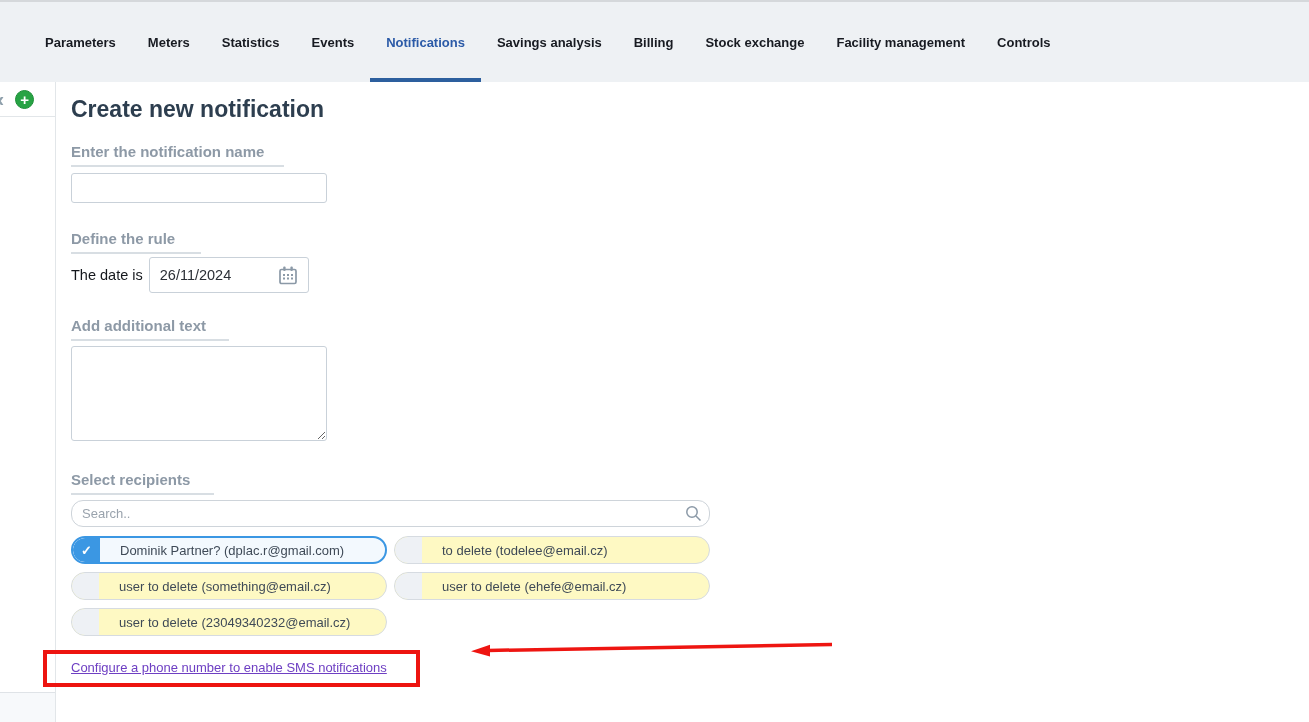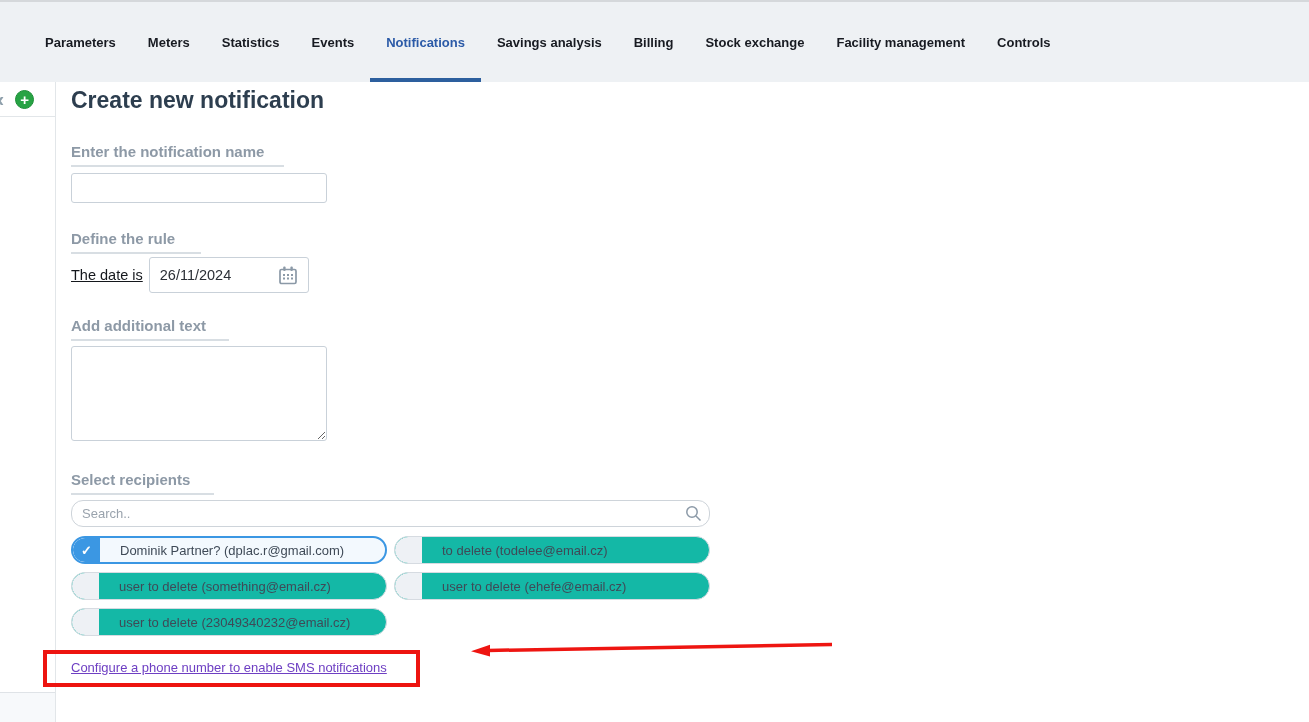--- a/index.html
+++ b/index.html
@@ -44,21 +44,21 @@
   }
   .sidebar-foot {
     position:absolute; left:0; bottom:0; width:100%; height:30px;
     background:#f7f9fb; border-top:1px solid #dfe3e7;
   }
 
   
   .main { position:absolute; left:56px; top:82px; width:1253px; height:640px; background:#fff; }
 
   .page-title {
-    position:absolute; left:15px; top:5px;
+    position:absolute; left:15px; top:14px;
     font-size:23px; font-weight:700; color:#2d3e4f;
   }
   .sec-label {
     position:absolute; display:inline-block;
     font-size:15px; font-weight:700; color:#8d99a6;
     padding-bottom:5px; border-bottom:2px solid #d8dee3;
   }
   .lbl-name  { left:15px; top:61px;  width:213px; }
   .lbl-rule  { left:15px; top:148px; width:130px; }
   .lbl-text  { left:15px; top:235px; width:158px; }
@@ -67,21 +67,21 @@
   .name-input {
     position:absolute; left:15px; top:91px; width:256px; height:30px;
     border:1px solid #c9d1d9; border-radius:3px; background:#fff;
     font-size:14px; padding:0 8px; color:#2b2f36; outline:none;
   }
 
   .date-row {
     position:absolute; left:15px; top:175px; height:36px;
     display:flex; align-items:center;
   }
-  .date-prefix { font-size:14.5px; color:#14171c; margin-right:6px;text-decoration:underline; }
+  .date-prefix { font-size:14.5px; color:#14171c; margin-right:6px; }
   .date-input {
     width:160px; height:36px; border:1px solid #c9d1d9; border-radius:3px;
     display:flex; align-items:center; padding:0 10px; background:#fff; cursor:text;
   }
   .date-value { font-size:14.5px; color:#2b2f36; }
   .cal-icon { margin-left:auto; display:flex; cursor:pointer; }
 
   .extra-textarea {
     position:absolute; left:15px; top:264px; width:256px; height:95px;
     border:1px solid #c9d1d9; border-radius:3px; resize:both;
@@ -94,21 +94,21 @@
     padding:0 30px 0 10px; font-size:13px; color:#6d28d9; outline:none; background:#fff;
   }
   .search-input::placeholder { color:#9aa3ad; }
   .search-icon { position:absolute; right:8px; top:5px; cursor:pointer; }
 
   .chips {
     position:absolute; left:15px; top:454px; width:639px;
     display:grid; grid-template-columns:316px 316px; column-gap:7px; row-gap:8px;
   }
   .chip {
-    height:28px; border:1px solid #d6dbe1; border-radius:14px; background:#14b8a6;
+    height:28px; border:1px solid #d6dbe1; border-radius:14px; background:#fef9c3;
     display:flex; align-items:center; overflow:hidden; cursor:pointer;
   }
   .chip .box {
     width:27px; align-self:stretch; flex:none; background:#eef1f5;
     border-radius:13px 0 0 13px; display:flex; align-items:center; justify-content:center;
   }
   .chip .chip-label { margin-left:20px; font-size:13px; color:#3f4a57; white-space:nowrap; }
   .chip.checked { border:2px solid #3b97e3; background:#f3f9fe; }
   .chip.checked .box { background:#3b97e3; border-radius:12px 0 0 12px; }
   .chip .tick { color:#ffffff; font-size:13px; font-weight:700; display:none; line-height:1; }

